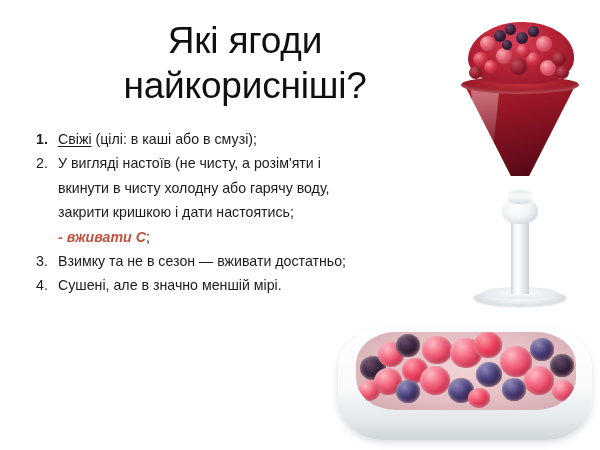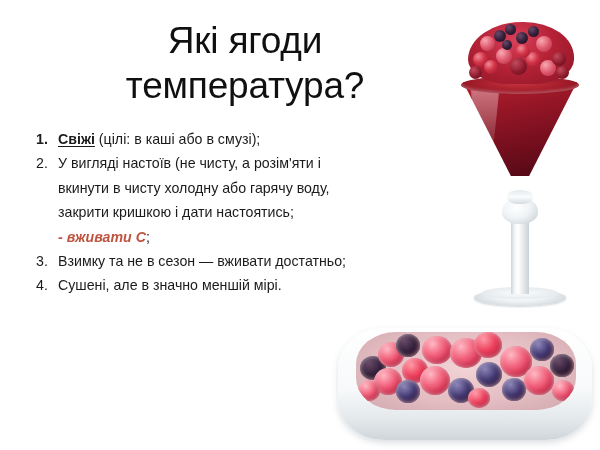--- a/index.html
+++ b/index.html
@@ -51,21 +51,21 @@
   .li-num {
     width: 22px;
     flex: 0 0 22px;
     text-align: left;
     color: #1b1b1b;
   }
   .li-num.bold { font-weight: bold; }
   .li-body { flex: 1 1 auto; }
 
   .kw {
-    font-weight: bold;
+    font-weight: normal;
     text-decoration: underline;
     text-underline-offset: 2px;
   }
   .note {
     color: #bf5340;
     font-style: italic;
     font-weight: bold;
     display: block;
   }
   .note-tail { color: #1b1b1b; font-style: normal; font-weight: normal; }
@@ -217,21 +217,21 @@
     background: radial-gradient(circle at 35% 28%, #ff9aa6 0%, #ec3f5c 45%, #b41a36 100%);
   }
   .frost { box-shadow: inset 0 0 5px rgba(255,255,255,.65), inset -2px -2px 4px rgba(120,10,35,.35); }
 </style>
 </head>
 <body>
 
 <div id="slide">
 
   <div id="title">Які ягоди
-температура?</div>
+найкорисніші?</div>
 
   <div id="list">
 
     <div class="li">
       <span class="li-num bold">1.</span>
       <span class="li-body"><span class="kw">Свіжі</span><span> (цілі: в каші або в смузі);</span></span>
     </div>
 
     <div class="li">
       <span class="li-num">2.</span>

